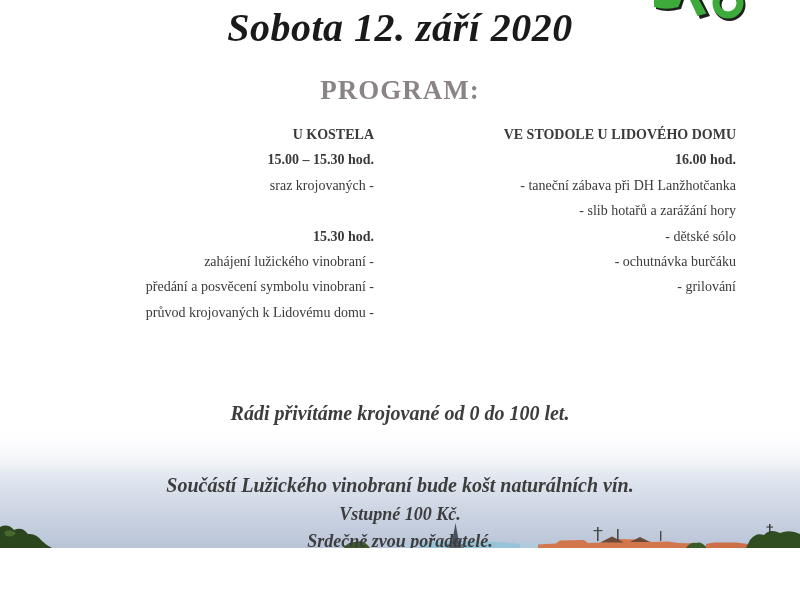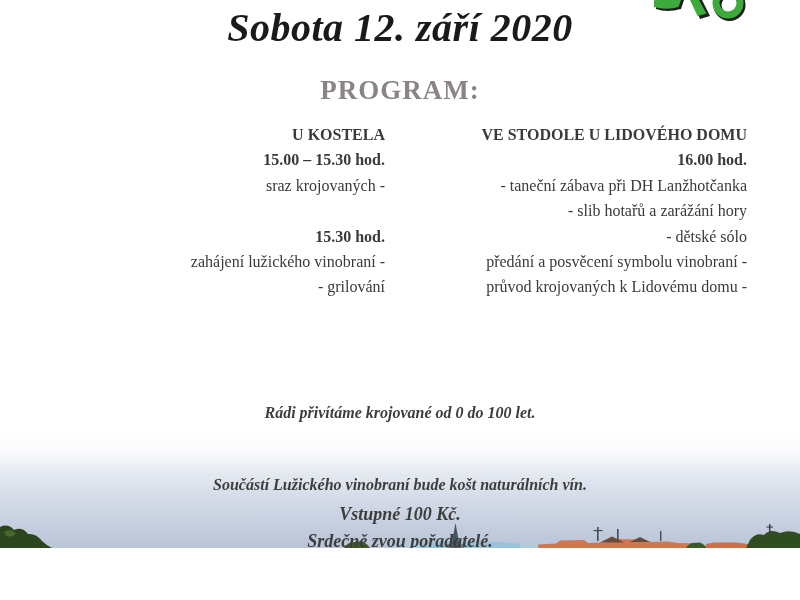--- a/index.html
+++ b/index.html
@@ -24,34 +24,34 @@
   .heading{
     position:absolute;top:74px;left:0;right:0;
     text-align:center;
     font-size:27px;line-height:32px;
     font-weight:bold;
     color:#8b8486;
     letter-spacing:1px;
   }
   
   .program{
-    position:absolute;top:122px;left:55px;
+    position:absolute;top:122px;left:44px;
     display:grid;
     grid-template-columns:330px 330px;
     column-gap:32px;
-    font-size:16px;line-height:25.4px;
+    font-size:14px;line-height:25.4px;
   }
   .cell-l{text-align:right;}
   .cell-r{text-align:right;}
   .bold{font-weight:bold;}
   
   .note{
     position:absolute;left:0;right:0;
     text-align:center;
-    font-size:16px;line-height:22px;
+    font-size:20px;line-height:22px;
     font-weight:bold;font-style:italic;
     color:#3d3d3d;
     z-index:3;
   }
   .note-1{top:402px;}
   .note-2{top:474px;}
   .footer-notes{
     position:absolute;left:0;right:0;top:501px;
     text-align:center;
     font-size:18px;line-height:26.5px;
@@ -117,20 +117,21 @@
     <div class="cell-r">- taneční zábava při DH Lanžhotčanka</div>
 
 
     <div class="cell-l"></div>
     <div class="cell-r">- slib hotařů a zarážání hory</div>
 
     <div class="cell-l bold">15.30 hod.</div>
     <div class="cell-r">- dětské sólo</div>
 
     <div class="cell-l">zahájení lužického vinobraní -</div>
+    <div class="cell-r">- ochutnávka burčáku</div>
 
     <div class="cell-l">předání a posvěcení symbolu vinobraní -</div>
     <div class="cell-r">- grilování</div>
 
     <div class="cell-l">průvod krojovaných k Lidovému domu -</div>
     <div class="cell-r"></div>
   </div>
 
   <div class="note note-1">Rádi přivítáme krojované od 0 do 100 let.</div>
   <div class="note note-2">Součástí Lužického vinobraní bude košt naturálních vín.</div>

